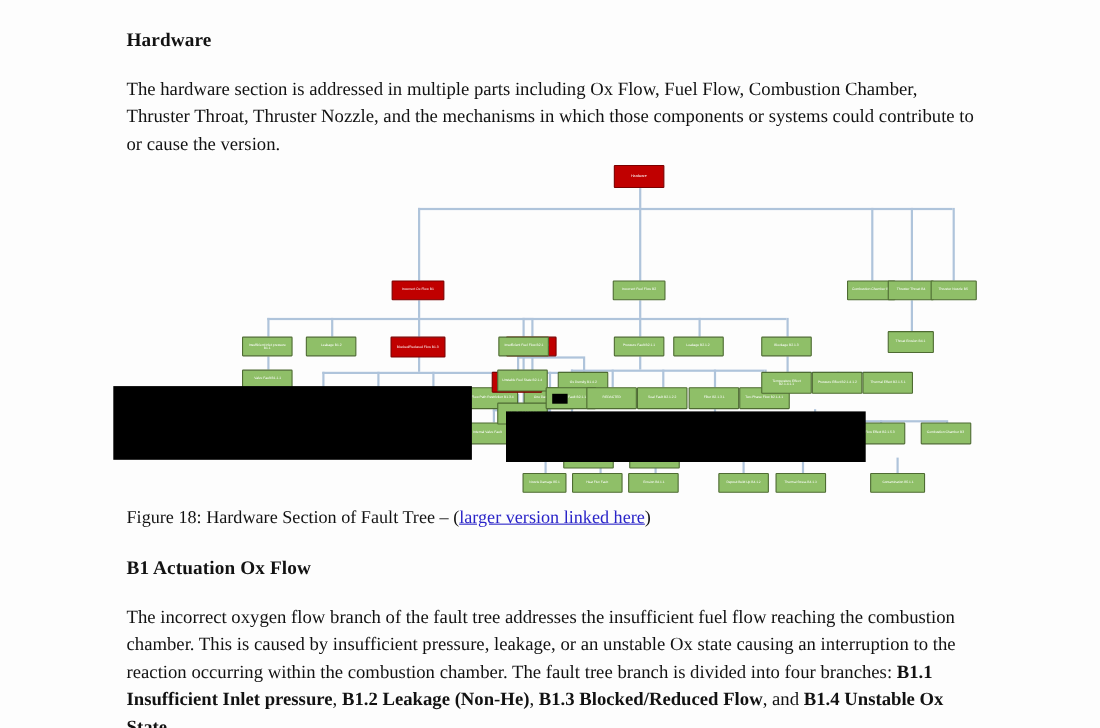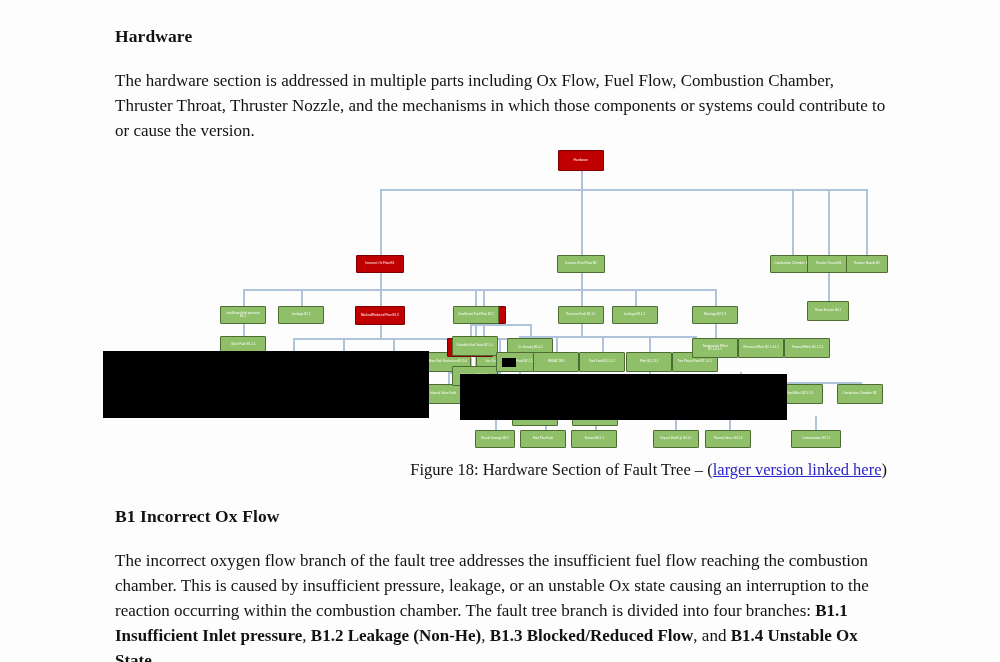--- a/index.html
+++ b/index.html
@@ -99,21 +99,21 @@
   }
   .conn {
     position: absolute;
     background: #AFC4DB;
   }
   .conn.h { height: 2px; }
   .conn.v { width: 2px; }
 
   .caption {
     font-size: 16.5px;
-    text-align: right;
+    text-align: left;
     margin: 0;
   }
   .caption a {
     color: #2a24c8;
     text-decoration: underline;
   }
 </style>
 </head>
 <body>
 
@@ -405,20 +405,20 @@
         <div class="redact" style="left:-12px; top:207px; width:326px; height:67px;"></div>
         <div class="redact" style="left:345px; top:230px; width:327px; height:46px;"></div>
 
       </div>
     </div>
 
     <p class="caption" style="margin-top:6px;">
       <span>Figure 18: Hardware Section of Fault Tree – (</span><a href="#">larger version linked here</a><span>)</span>
     </p>
 
-    <h2 class="section-heading" style="margin-top:26px;">B1 Incorrect Ox Flow</h2>
+    <h2 class="section-heading" style="margin-top:26px;">B1 Actuation Ox Flow</h2>
 
     <p class="para" style="margin-top:22px;">
       <span>The incorrect oxygen flow branch of the fault tree addresses the insufficient fuel flow reaching the combustion chamber. This is caused by insufficient pressure, leakage, or an unstable Ox state causing an interruption to the reaction occurring within the combustion chamber. The fault tree branch is divided into four branches: </span><b>B1.1 Insufficient Inlet pressure</b><span>, </span><b>B1.2 Leakage (Non-He)</b><span>, </span><b>B1.3 Blocked/Reduced Flow</b><span>, and </span><b>B1.4 Unstable Ox State</b><span>.</span>
     </p>
 
   </div>
 </div>
 
 </body></html>

